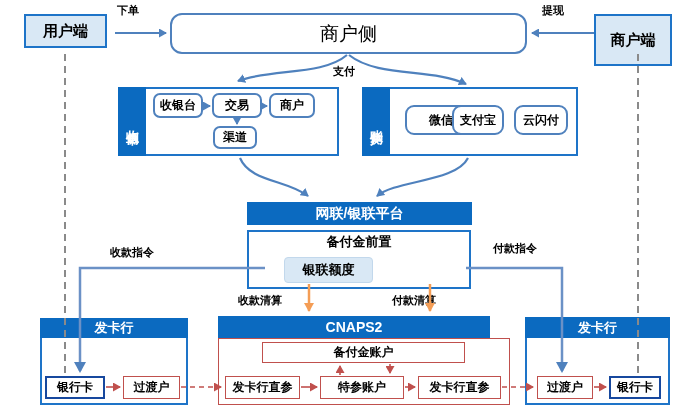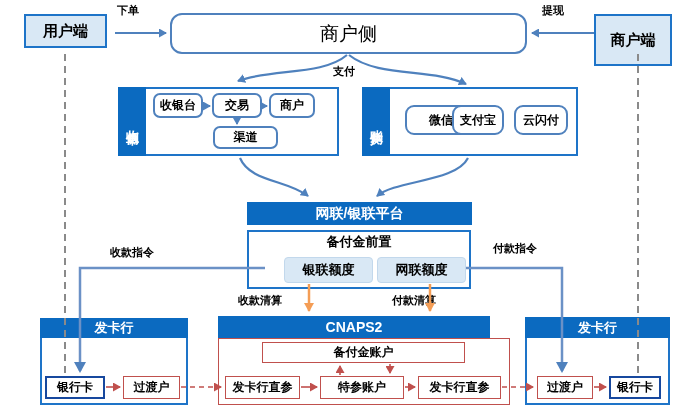--- a/index.html
+++ b/index.html
@@ -42,34 +42,33 @@
 
   <div class="abs label" style="left:117px;top:3px;">下单</div>
   <div class="abs label" style="left:542px;top:3px;">提现</div>
   <div class="abs label" style="left:333px;top:64px;">支付</div>
 
   <div class="abs groupbox" style="left:118px;top:87px;width:221px;height:69px;"></div>
   <div class="abs strip center" style="left:118px;top:87px;width:28px;height:69px;">收单侧</div>
   <div class="abs node center" style="left:153px;top:93px;width:50px;height:25px;">收银台</div>
   <div class="abs node center" style="left:212px;top:93px;width:50px;height:25px;">交易</div>
   <div class="abs node center" style="left:269px;top:93px;width:46px;height:25px;">商户</div>
-  <div class="abs node center" style="left:213px;top:126px;width:65px;height:23px;">渠道</div>
+  <div class="abs node center" style="left:213px;top:126px;width:44px;height:23px;">渠道</div>
 
   <div class="abs groupbox" style="left:362px;top:87px;width:216px;height:69px;"></div>
   <div class="abs strip center" style="left:362px;top:87px;width:28px;height:69px;">账户侧</div>
   <div class="abs node center" style="left:392px;top:105px;width:72px;height:30px;border-radius:9px;margin-left:13px;">微信</div>
   <div class="abs node center" style="left:452px;top:105px;width:52px;height:30px;border-radius:9px;">支付宝</div>
   <div class="abs node center" style="left:514px;top:105px;width:54px;height:30px;border-radius:9px;">云闪付</div>
 
   <div class="abs headerbar center" style="left:247px;top:202px;width:225px;height:23px;">网联/银联平台</div>
 
   <div class="abs groupbox" style="left:247px;top:230px;width:224px;height:59px;"></div>
   <div class="abs title-mid center" style="left:247px;top:233px;width:224px;height:18px;">备付金前置</div>
   <div class="abs chip center" style="left:265px;top:257px;width:89px;height:26px;margin-left:19px;">银联额度</div>
-  <div class="abs chip center" style="left:377px;top:257px;width:89px;height:26px;">网联额度</div>
 
   <div class="abs label" style="left:110px;top:245px;">收款指令</div>
   <div class="abs label" style="left:493px;top:241px;">付款指令</div>
   <div class="abs label" style="left:238px;top:293px;">收款清算</div>
   <div class="abs label" style="left:392px;top:293px;">付款清算</div>
 
   <div class="abs groupbox" style="left:40px;top:318px;width:148px;height:87px;"></div>
   <div class="abs headerbar center" style="left:40px;top:318px;width:148px;height:20px;font-size:13px;">发卡行</div>
   <div class="abs bluenode center" style="left:45px;top:376px;width:60px;height:23px;">银行卡</div>
   <div class="abs rednode center" style="left:123px;top:376px;width:57px;height:23px;">过渡户</div>

